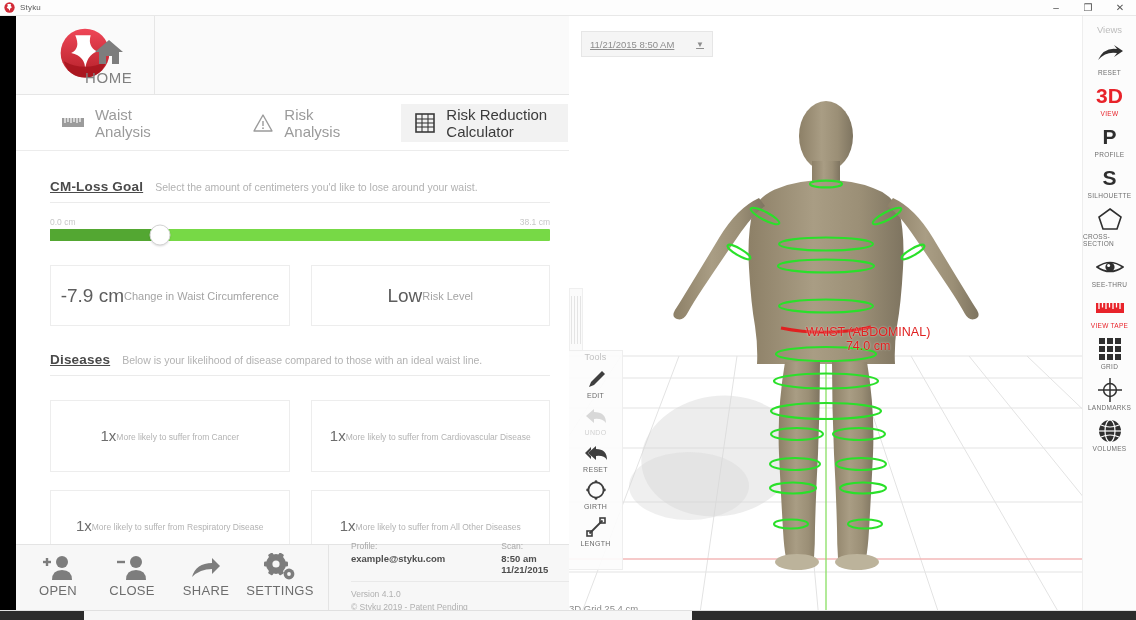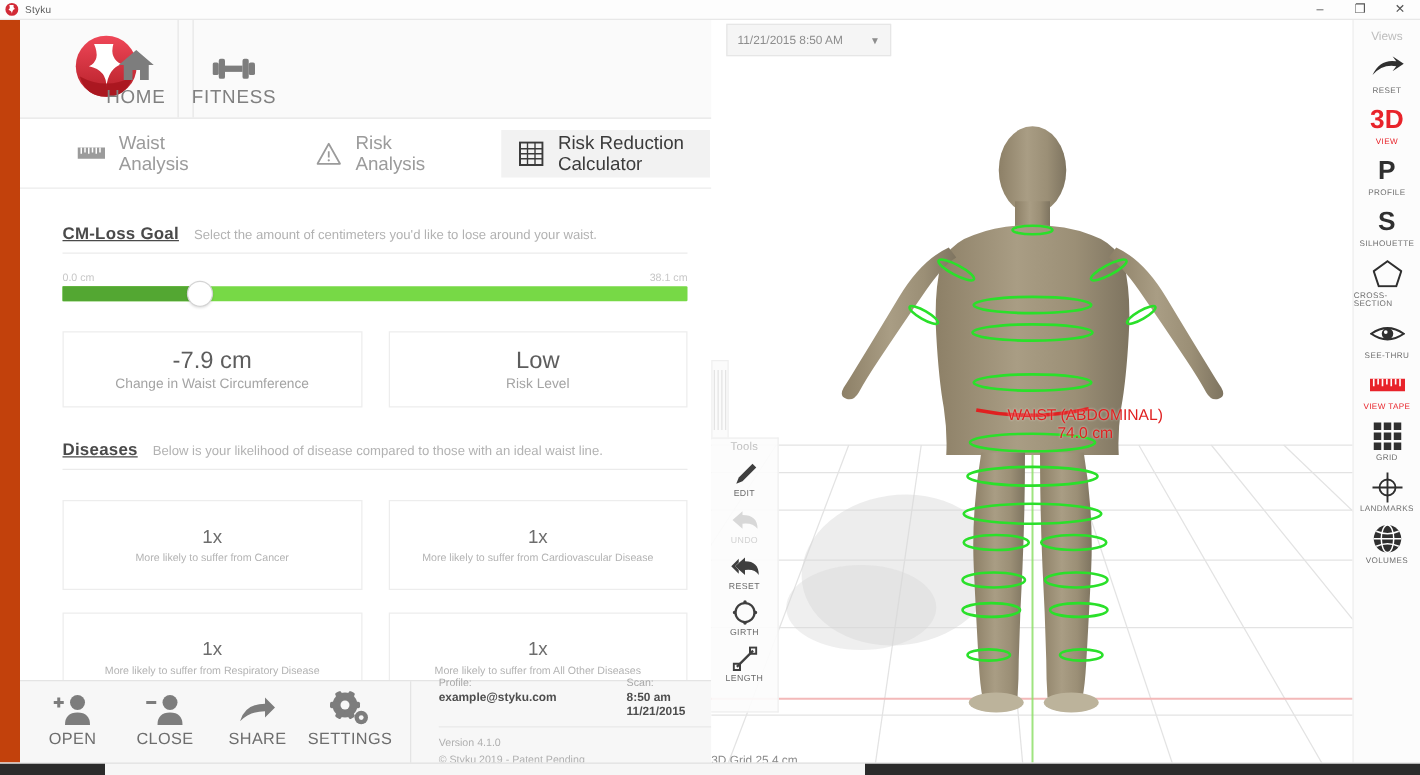--- a/index.html
+++ b/index.html
@@ -2,21 +2,21 @@
 <html><head>
 <meta charset="utf-8">
 <style>
   * { box-sizing: border-box; margin: 0; padding: 0; }
   html, body {
     width: 1136px; height: 620px;
     overflow: hidden;
     font-family: "Liberation Sans", sans-serif;
     background: #ffffff;
   }
-  #app { position: relative; width: 1136px; height: 620px; background:#c2410c; }
+  #app { position: relative; width: 1136px; height: 620px; background:#000000; }
 
   
   .titlebar {
     position:absolute; left:0; top:0; width:1136px; height:16px;
     background:#fdfdfd; border-bottom:1px solid #e8e8e8;
     display:flex; align-items:center;
   }
   .tb-logo { margin-left:4px; width:11px; height:11px; }
   .tb-title { font-size:8px; color:#5a5a5a; margin-left:5px; letter-spacing:.2px; }
   .tb-controls { position:absolute; right:0; top:0; height:16px; display:flex; }
@@ -81,21 +81,21 @@
   .slider-fill { position:absolute; left:0; top:0; height:12px; width:22%; background:#53a732; }
   .slider-knob {
     position:absolute; left:22%; top:50%; transform:translate(-50%,-50%);
     width:21px; height:21px; border-radius:50%; background:#fff;
     border:1.5px solid #d4d4d4; box-shadow:0 1px 2px rgba(0,0,0,.12); cursor:pointer;
   }
 
   .cards2 { display:flex; gap:21px; margin:24px 34px 0 34px; }
   .card {
     flex:1; border:1px solid #ededed; background:#fff;
-    display:flex; flex-direction:column; align-items:center; justify-content:center;
+    display:flex; flex-direction:row; align-items:center; justify-content:center;
     text-align:center;
   }
   .card.big { height:61px; }
   .card.dz  { height:72px; }
   .card-val { font-size:19px; color:#5d5d5d; font-weight:300; line-height:1.15; }
   .card-sub { font-size:11px; color:#a4a4a4; margin-top:1px; }
   .card.dz .card-val { font-size:15px; color:#6d6d6d; }
   .card.dz .card-sub { font-size:8.5px; color:#b3b3b3; margin-top:2px; }
 
   .disease-grid { margin-top:18px; }
@@ -118,24 +118,24 @@
   .bb-val { font-size:9.5px; color:#4e4e4e; font-weight:bold; margin-top:2px; }
   .bb-ver { padding-top:6px; font-size:8.5px; color:#b0b0b0; line-height:1.5; }
 
   
   .viewport {
     position:absolute; left:569px; top:16px; width:1083px; height:604px;
     width:514px; background:#ffffff; overflow:hidden;
   }
   .vp-stage { position:absolute; inset:0; }
   .date-select {
-    position:absolute; left:12px; top:3px; width:132px; height:26px;
+    position:absolute; left:12px; top:15px; width:132px; height:26px;
     background:#f5f5f5; border:1px solid #e6e6e6;
     display:flex; align-items:center; justify-content:space-between;
-    padding:0 8px; font-size:9.5px; color:#8d8d8d; cursor:pointer;
+    padding:0 8px; font-size:9.5px; color:#8d8d8d; cursor:pointer;text-decoration:underline;
   }
   .grid-label { position:absolute; left:0px; bottom:6px; font-size:9.5px; color:#8b8b8b; }
 
   .splitter {
     position:absolute; left:569px; top:288px; width:14px; height:64px;
     display:flex; align-items:center; justify-content:center;
     background:#fbfbfb; border:1px solid #efefef; cursor:col-resize;
   }
   .splitter i { width:1px; height:48px; background:#e4e4e4; margin:0 1px; display:block; }
 
@@ -202,32 +202,20 @@
 
       <div class="nav-item nav-home">
         <span class="ico">
           <svg width="30" height="28" viewBox="0 0 30 28">
               <path d="M15 2 L29 14 h-4 v12 h-7 v-8 h-6 v8 H5 V14 H1 Z" fill="#7d7d7d"></path>
             </svg>
         </span>
         <span class="nav-label">HOME</span>
       </div>
 
-      <div class="nav-item" style="border-left:1px solid #e6e6e6;">
-        <span class="ico">
-          <svg width="34" height="22" viewBox="0 0 34 22">
-            <rect x="0" y="6" width="5" height="10" rx="1.5" fill="#7d7d7d"></rect>
-            <rect x="5" y="3" width="5" height="16" rx="1.5" fill="#7d7d7d"></rect>
-            <rect x="10" y="8.5" width="14" height="5" fill="#7d7d7d"></rect>
-            <rect x="24" y="3" width="5" height="16" rx="1.5" fill="#7d7d7d"></rect>
-            <rect x="29" y="6" width="5" height="10" rx="1.5" fill="#7d7d7d"></rect>
-          </svg>
-        </span>
-        <span class="nav-label">FITNESS</span>
-      </div>
 
     </div>
 
     <div class="tabs">
       <div class="tab" id="t1">
         <span class="tabico">
           <svg width="22" height="13" viewBox="0 0 22 13">
             <rect x="0" y="2" width="22" height="9" fill="#9b9b9b"></rect>
             <g stroke="#fff" stroke-width="1.2">
               <line x1="3" y1="2" x2="3" y2="7"></line>

